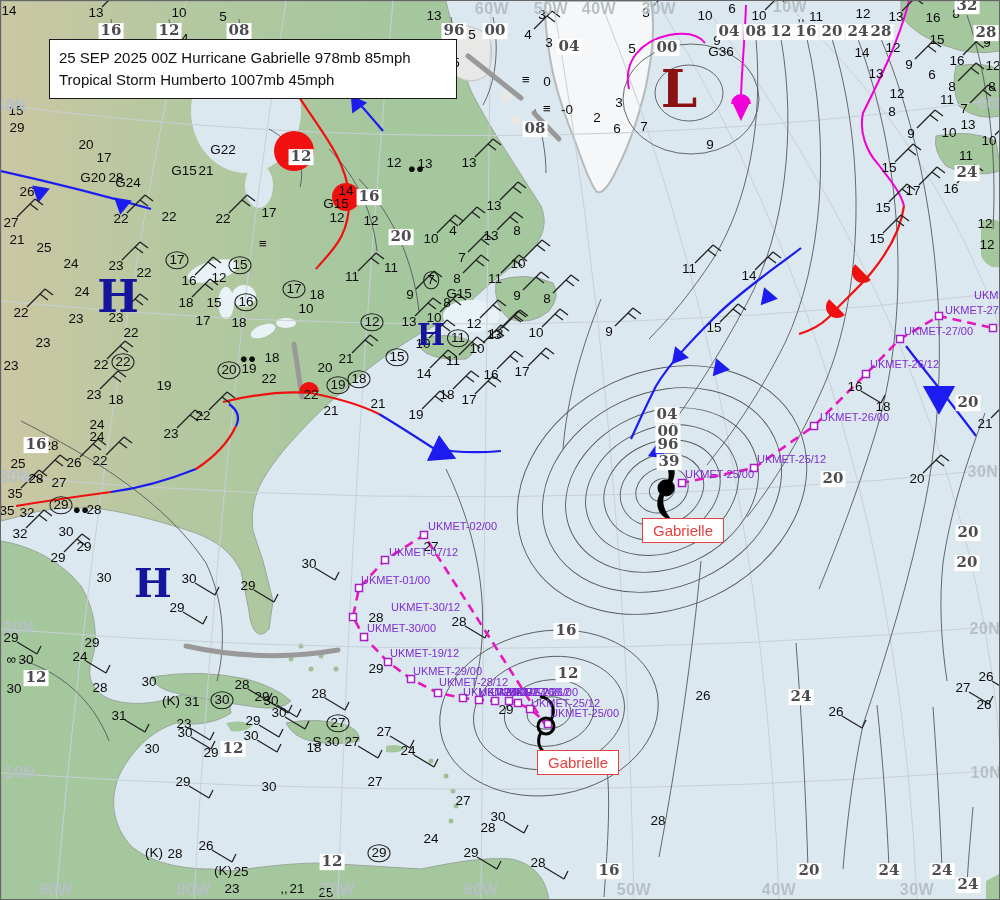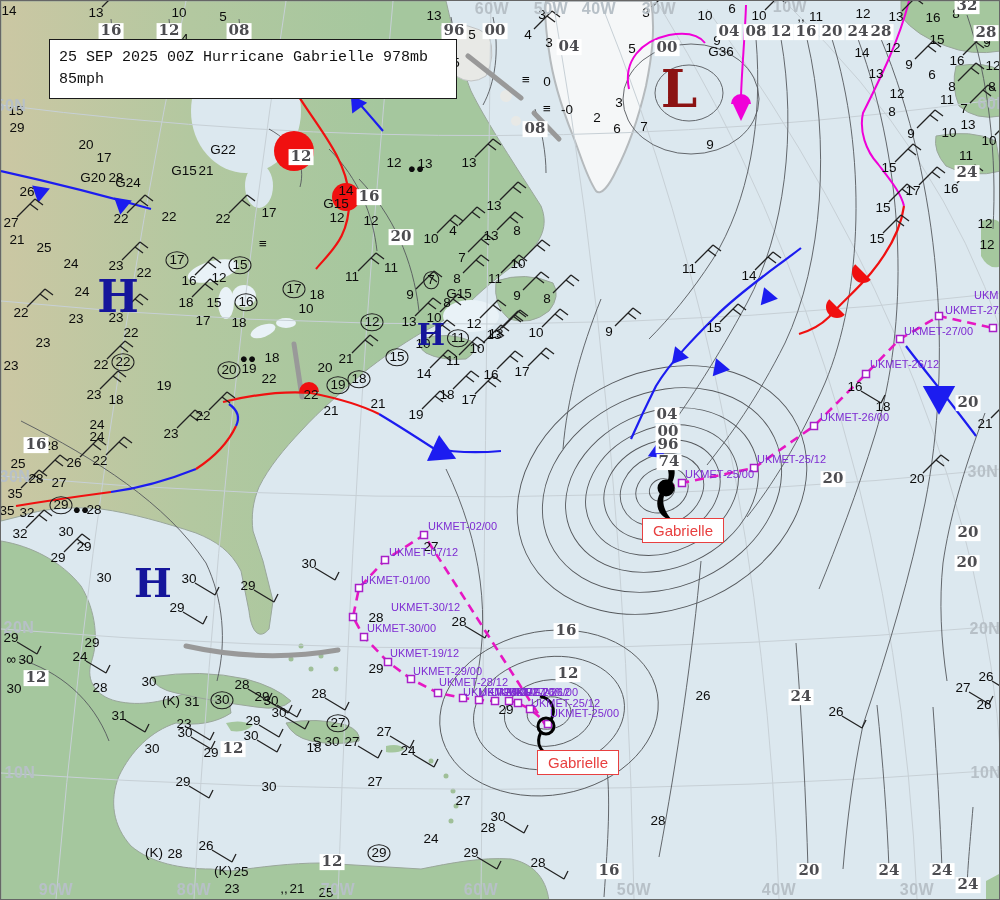--- a/index.html
+++ b/index.html
@@ -17,21 +17,21 @@
   .glabel{position:absolute;transform:translate(-50%,-50%);font-weight:bold;font-size:16px;
           color:#b7c0c7;white-space:nowrap;letter-spacing:.5px;}
   .ulabel{position:absolute;font-size:11px;color:#7e2bd2;white-space:nowrap;line-height:1;}
   .pcenter{position:absolute;transform:translate(-50%,-50%);font-family:"DejaVu Serif",serif;
            font-weight:bold;line-height:1;}
   .stormbox{position:absolute;background:#fff;border:1.6px solid #e84040;color:#e84040;
             font-size:15px;padding:4px 10px;line-height:1;white-space:nowrap;}
   #titlebox{position:absolute;left:48px;top:38px;width:388px;background:#fff;
             border:1.6px solid #1a1a1a;padding:7px 9px;font-size:15px;color:#111;
             line-height:1.45;z-index:40;}
-  #titlebox span{display:block;font-family:Liberation Mono, monospace;}
+  #titlebox span{display:block;}
   .lyr{position:absolute;left:0;top:0;}
 </style>
 </head>
 <body>
 
 <div id="map">
 
   <svg id="basemap" width="1000" height="900" viewBox="0 0 1000 900">
     <defs>
       <linearGradient id="landgrad" x1="0" y1="0" x2="1" y2="0">
@@ -622,21 +622,21 @@
       <span class="clabel" style="left: 966px; top: 5px;">32</span>
       <span class="clabel" style="left: 985px; top: 32px;">28</span>
       <span class="clabel" style="left: 534px; top: 128px;">08</span>
       <span class="clabel" style="left: 300px; top: 156px;">12</span>
       <span class="clabel" style="left: 368px; top: 196px;">16</span>
       <span class="clabel" style="left: 400px; top: 236px;">20</span>
       <span class="clabel" style="left: 966px; top: 172px;">24</span>
       <span class="clabel" style="left: 666px; top: 414px;">04</span>
       <span class="clabel" style="left: 667px; top: 431px;">00</span>
       <span class="clabel" style="left: 667px; top: 444px;">96</span>
-      <span class="clabel" style="left: 668px; top: 461px;">74</span>
+      <span class="clabel" style="left: 668px; top: 461px;">39</span>
       <span class="clabel" style="left: 832px; top: 478px;">20</span>
       <span class="clabel" style="left: 967px; top: 402px;">20</span>
       <span class="clabel" style="left: 967px; top: 532px;">20</span>
       <span class="clabel" style="left: 966px; top: 562px;">20</span>
       <span class="clabel" style="left: 35px; top: 444px;">16</span>
       <span class="clabel" style="left: 35px; top: 677px;">12</span>
       <span class="clabel" style="left: 232px; top: 748px;">12</span>
       <span class="clabel" style="left: 331px; top: 861px;">12</span>
       <span class="clabel" style="left: 567px; top: 673px;">12</span>
       <span class="clabel" style="left: 565px; top: 630px;">16</span>
@@ -689,17 +689,18 @@
       <span class="ulabel" style="left: 478px; top: 686px;">UKMET-27/12</span>
       <span class="ulabel" style="left: 490px; top: 686px;">UKMET-27/00</span>
       <span class="ulabel" style="left: 500px; top: 686px;">UKMET-26/12</span>
       <span class="ulabel" style="left: 508px; top: 686px;">UKMET-26/00</span>
       <span class="ulabel" style="left: 530px; top: 697px;">UKMET-25/12</span>
       <span class="ulabel" style="left: 549px; top: 707px;">UKMET-25/00</span>
     </div>
 
   <div id="titlebox">
     <span>25 SEP 2025 00Z Hurricane Gabrielle 978mb 85mph</span>
+    <span>Tropical Storm Humberto 1007mb 45mph</span>
   </div>
 
   <div id="gab-box" class="stormbox" style="left: 641px; top: 517px;">Gabrielle</div>
   <div id="hum-box" class="stormbox" style="left: 536px; top: 749px;">Gabrielle</div>
 </div>
 
 </body></html>

